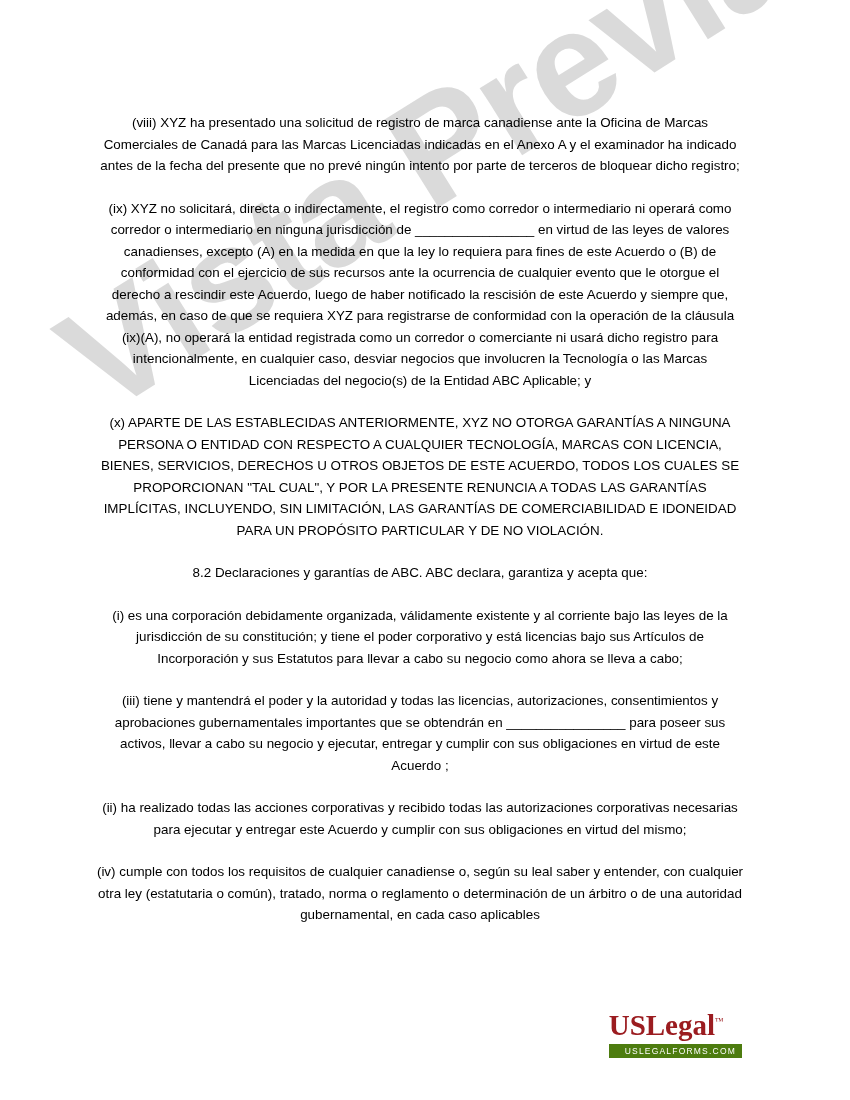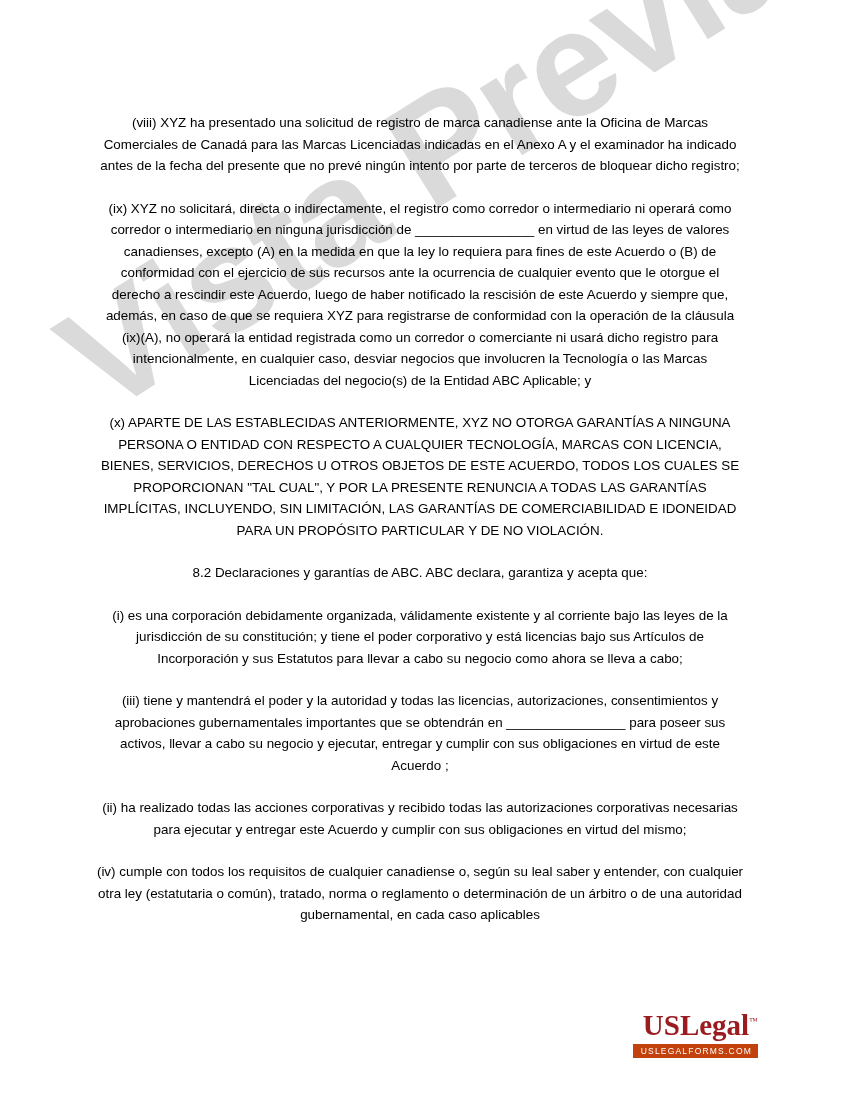--- a/index.html
+++ b/index.html
@@ -50,23 +50,22 @@
     font-weight: bold;
     font-family: "Liberation Sans", sans-serif;
     color: rgba(140, 140, 140, 0.32);
     transform: rotate(-32deg);
     transform-origin: left top;
     letter-spacing: -2px;
     white-space: nowrap;
   }
   .logo {
     position: absolute;
-    right: 92px;
+    right: 108px;
     bottom: 42px;
-    text-align: right;
     z-index: 4;
   }
   .logo-main {
     font-family: "Liberation Serif", serif;
     font-size: 29px;
     font-weight: bold;
     color: #9b1c20;
     letter-spacing: 0px;
     line-height: 1;
   }
@@ -76,26 +75,26 @@
   .logo-main .legal {
     color: #9b1c20;
   }
   .logo-tm {
     font-size: 9px;
     vertical-align: super;
     font-weight: normal;
   }
   .logo-sub {
     margin-top: 3px;
-    background: #c2410c;
+    background: #4d7c0f;
     color: #ffffff;
     font-family: "Liberation Sans", sans-serif;
     font-size: 8.5px;
     letter-spacing: 1.2px;
-    padding: 2px 6px 2px 8px;
+    padding: 2px 6px 2px 16px;
     display: inline-block;
   }
 </style>
 </head>
 <body>
 
 <div class="page">
 
   <div class="watermark">
     <div class="watermark-text">Vista Previa</div>

